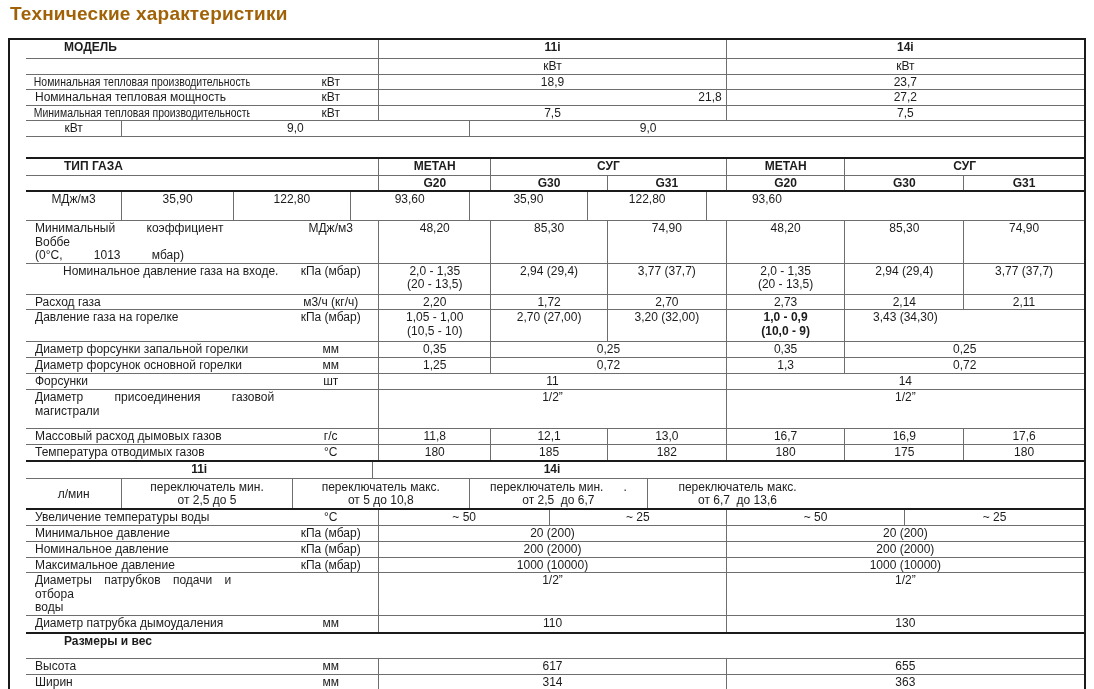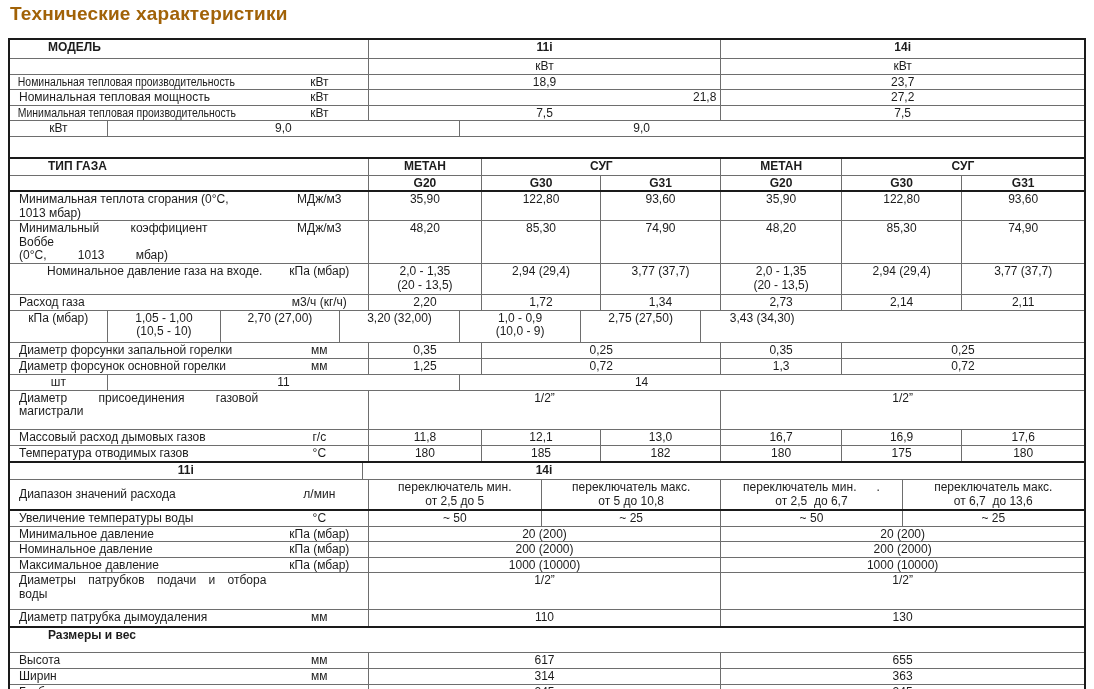--- a/index.html
+++ b/index.html
@@ -1,20 +1,20 @@
 <!DOCTYPE html>
 <html><head>
 <meta charset="utf-8">
 <style>
   html,body{margin:0;padding:0;background:#fff;}
   body{font-family:"Liberation Sans","DejaVu Sans",sans-serif;color:#1c1c1c;}
   .page{position:relative;width:1094px;height:689px;overflow:hidden;background:#fff;}
   .title{position:absolute;left:10px;top:3px;font-size:19px;font-weight:bold;letter-spacing:.2px;color:#a16207;}
   .tbl{position:absolute;left:8px;top:38px;width:1078px;border:2px solid #1a1a1a;box-sizing:border-box;background:#fff;}
-  .row{display:flex;align-items:stretch;border-bottom:1px solid #6e6e6e;overflow:hidden;}
+  .row{display:flex;align-items:stretch;border-bottom:1px solid #6e6e6e;overflow:hidden;margin-left:16px;}
   .row:last-child{border-bottom:none;}
   .row.tb{border-bottom:2px solid #1a1a1a;}
   .row.vc .cell{display:flex;flex-direction:column;justify-content:center;}
   .cell{box-sizing:border-box;flex:0 0 auto;border-right:1px solid #6e6e6e;
         padding:1px 4px 0 4px;font-size:12px;line-height:1.13;text-align:center;
         white-space:pre-line;overflow:hidden;}
   .cell:last-child{border-right:none;}
   .cell.nr{border-right:none;}
   .cell.l{text-align:left;padding-left:9px;}
   .cell.b{font-weight:bold;}
@@ -75,22 +75,20 @@
       <div class="row tb" style="min-height: 13px;">
         <div class="cell" style="width: 33.3951%;"></div>
         <div class="cell b" style="width: 10.5751%;">G20</div>
         <div class="cell b" style="width: 11.039%;">G30</div>
         <div class="cell b" style="width: 11.2245%;">G31</div>
         <div class="cell b" style="width: 11.2245%;">G20</div>
         <div class="cell b" style="width: 11.2245%;">G30</div>
         <div class="cell b" style="width: 11.3173%;">G31</div>
       </div>
       <div class="row" style="min-height: 28px;">
-        <div class="cell l nr" style="width: 24.3042%;">Минимальная теплота сгорания (0°С,
-1013 мбар)</div>
         <div class="cell" style="width: 9.0909%;">МДж/м3</div>
         <div class="cell" style="width: 10.5751%;">35,90</div>
         <div class="cell" style="width: 11.039%;">122,80</div>
         <div class="cell" style="width: 11.2245%;">93,60</div>
         <div class="cell" style="width: 11.2245%;">35,90</div>
         <div class="cell" style="width: 11.2245%;">122,80</div>
         <div class="cell" style="width: 11.3173%;">93,60</div>
       </div>
       <div class="row" style="min-height: 28px;">
         <div class="cell l nr ws1" style="width: 24.3042%;">Минимальный коэффициент Воббе
@@ -113,53 +111,54 @@
         <div class="cell" style="width: 11.2245%;">2,0 - 1,35
 (20 - 13,5)</div>
         <div class="cell" style="width: 11.2245%;">2,94 (29,4)</div>
         <div class="cell" style="width: 11.3173%;">3,77 (37,7)</div>
       </div>
       <div class="row" style="min-height: 14px;">
         <div class="cell l nr" style="width: 24.3042%;">Расход газа</div>
         <div class="cell" style="width: 9.0909%;">м3/ч (кг/ч)</div>
         <div class="cell" style="width: 10.5751%;">2,20</div>
         <div class="cell" style="width: 11.039%;">1,72</div>
-        <div class="cell" style="width: 11.2245%;">1,34</div>
+        <div class="cell" style="width: 11.2245%;">2,70</div>
         <div class="cell" style="width: 11.2245%;">2,73</div>
         <div class="cell" style="width: 11.2245%;">2,14</div>
         <div class="cell" style="width: 11.3173%;">2,11</div>
       </div>
       <div class="row" style="min-height: 31px;">
+        <div class="cell l nr" style="width: 24.3042%;">Давление газа на горелке</div>
         <div class="cell" style="width: 9.0909%;">кПа (мбар)</div>
         <div class="cell" style="width: 10.5751%;">1,05 - 1,00
 (10,5 - 10)</div>
         <div class="cell" style="width: 11.039%;">2,70 (27,00)</div>
         <div class="cell" style="width: 11.2245%;">3,20 (32,00)</div>
-        <div class="cell" style="width: 11.2245%;">1,0 - 0,9
+        <div class="cell" style="width: 11.2245%; font-weight: bold;">1,0 - 0,9
 (10,0 - 9)</div>
-        <div class="cell" style="width: 11.2245%;">2,75 (27,50)</div>
         <div class="cell" style="width: 11.3173%;">3,43 (34,30)</div>
       </div>
       <div class="row" style="min-height: 15px;">
         <div class="cell l nr" style="width: 24.3042%;">Диаметр форсунки запальной горелки</div>
         <div class="cell" style="width: 9.0909%;">мм</div>
         <div class="cell" style="width: 10.5751%;">0,35</div>
         <div class="cell" style="width: 22.2635%;">0,25</div>
         <div class="cell" style="width: 11.2245%;">0,35</div>
         <div class="cell" style="width: 22.5418%;">0,25</div>
       </div>
       <div class="row" style="min-height: 15px;">
         <div class="cell l nr" style="width: 24.3042%;">Диаметр форсунок основной горелки</div>
         <div class="cell" style="width: 9.0909%;">мм</div>
         <div class="cell" style="width: 10.5751%;">1,25</div>
         <div class="cell" style="width: 22.2635%;">0,72</div>
         <div class="cell" style="width: 11.2245%;">1,3</div>
         <div class="cell" style="width: 22.5418%;">0,72</div>
       </div>
       <div class="row" style="min-height: 15px;">
+        <div class="cell l nr" style="width: 24.3042%;">Форсунки</div>
         <div class="cell" style="width: 9.0909%;">шт</div>
         <div class="cell" style="width: 32.8386%;">11</div>
         <div class="cell" style="width: 33.7663%;">14</div>
       </div>
       <div class="row" style="min-height: 38px;">
         <div class="cell l nr ws1" style="width: 24.3042%;">Диаметр присоединения газовой
 магистрали</div>
         <div class="cell" style="width: 9.0909%;"></div>
         <div class="cell" style="width: 32.8386%;">1/2”</div>
         <div class="cell" style="width: 33.7663%;">1/2”</div>
@@ -182,21 +181,20 @@
         <div class="cell" style="width: 11.2245%;">182</div>
         <div class="cell" style="width: 11.2245%;">180</div>
         <div class="cell" style="width: 11.2245%;">175</div>
         <div class="cell" style="width: 11.3173%;">180</div>
       </div>
       <div class="row" style="min-height: 16px;">
         <div class="cell b" style="width: 32.8386%;">11i</div>
         <div class="cell b" style="width: 33.7663%;">14i</div>
       </div>
       <div class="row tb vc" style="min-height: 29px;">
-        <div class="cell l nr" style="width: 24.3042%;">Диапазон значений расхода</div>
         <div class="cell" style="width: 9.0909%;">л/мин</div>
         <div class="cell" style="width: 16.141%;">переключатель мин.
 от 2,5 до 5</div>
         <div class="cell" style="width: 16.6976%;">переключатель макс.
 от 5 до 10,8</div>
         <div class="cell" style="width: 16.8831%;">переключатель мин.&nbsp;&nbsp;&nbsp;&nbsp;&nbsp;&nbsp;.
 от 2,5&nbsp; до 6,7</div>
         <div class="cell" style="width: 16.8832%;">переключатель макс.
 от 6,7&nbsp; до 13,6</div>
       </div>

